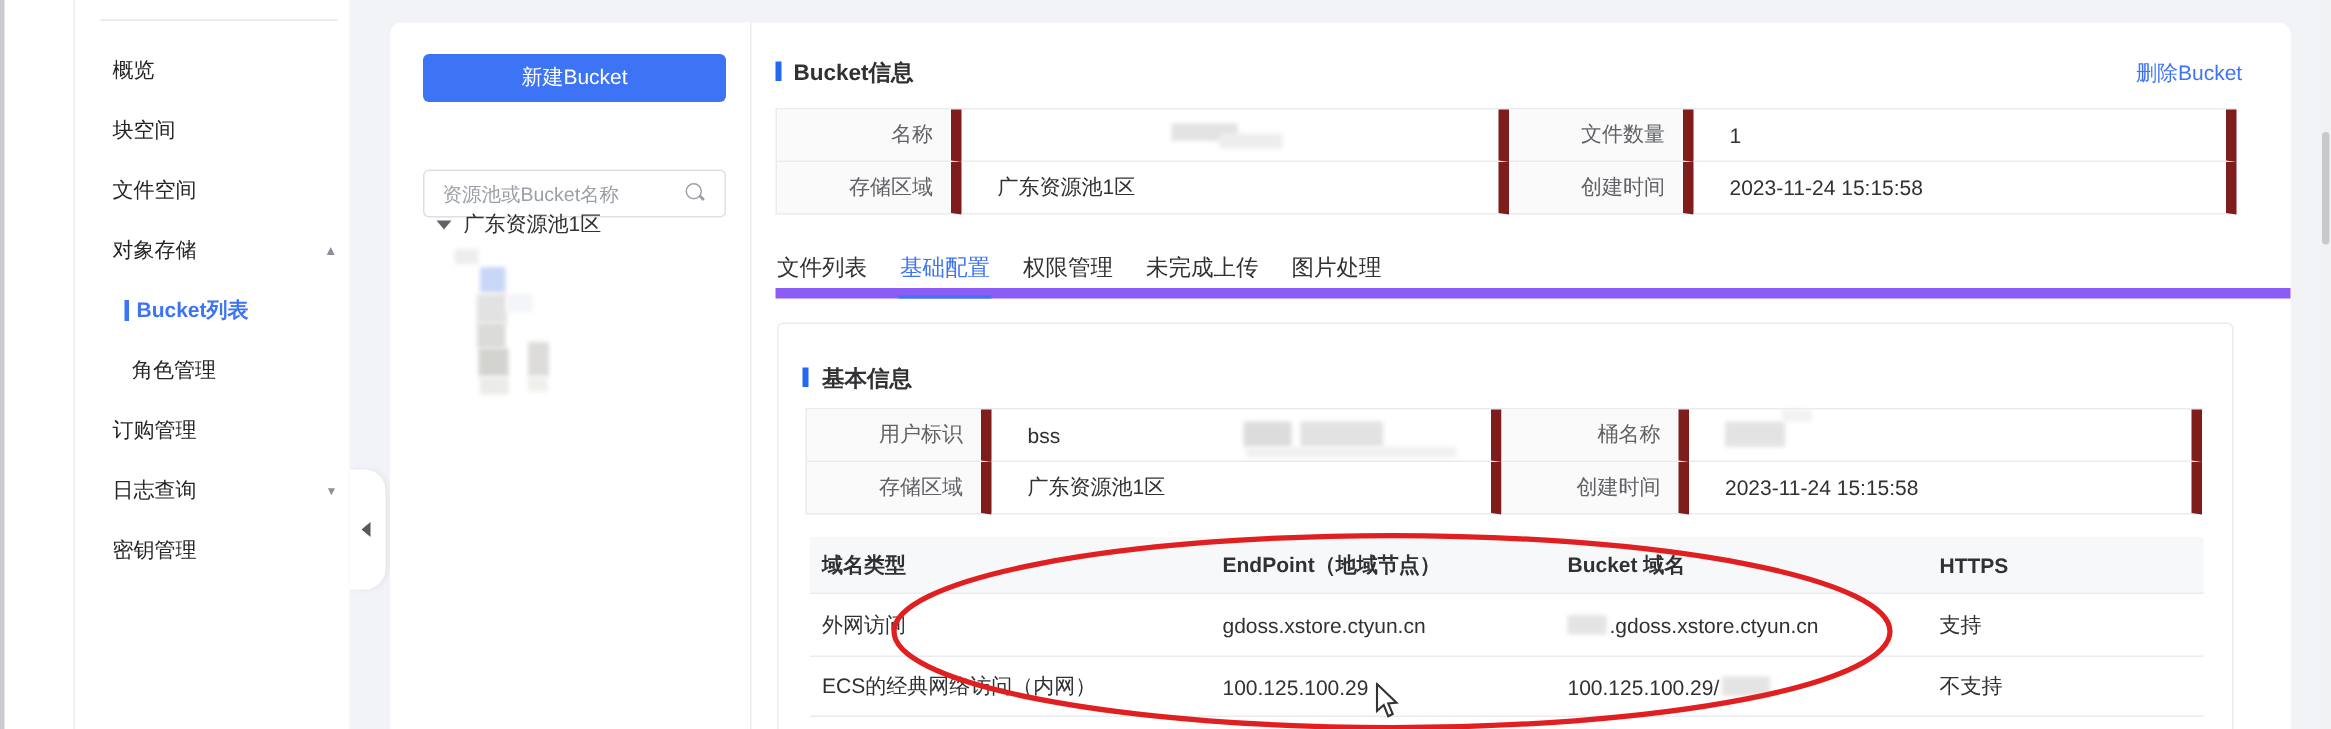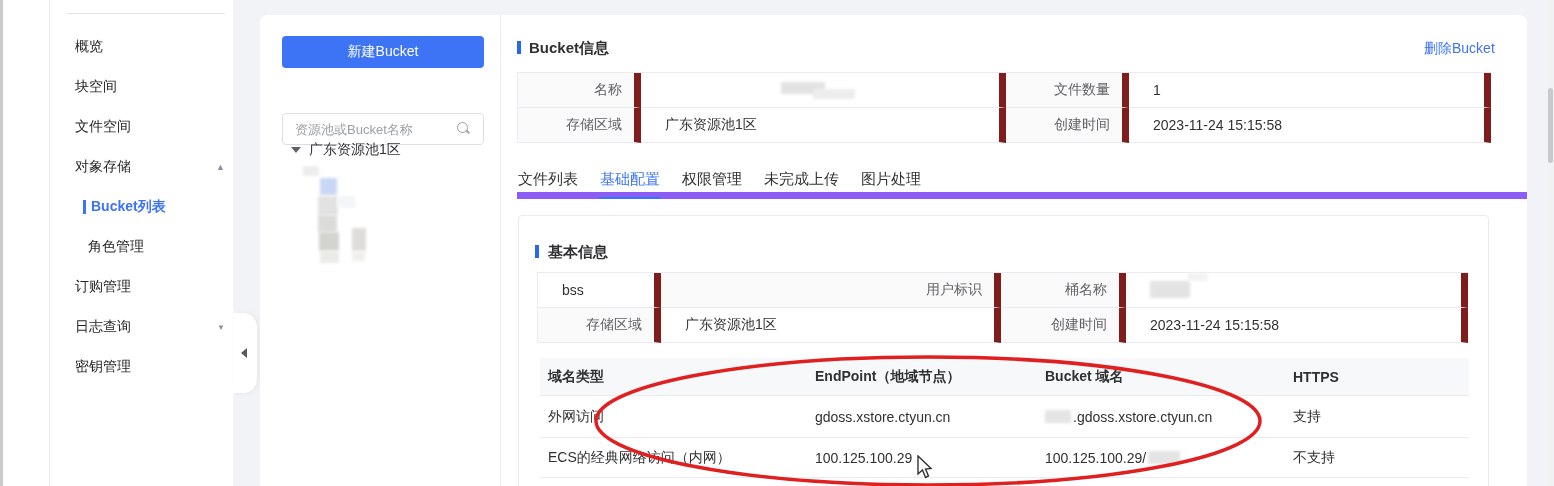--- a/index.html
+++ b/index.html
@@ -201,29 +201,29 @@
     <div class="tab">权限管理</div>
     <div class="tab">未完成上传</div>
     <div class="tab">图片处理</div>
   </div>
 
   <div class="abs card"></div>
   <div class="abs sec-bar" style="left:535px;top:245px;height:13px"></div>
   <div class="abs content-title" style="left:548px;top:243px">基本信息</div>
 
   <div class="abs kv-table" style="left:537px;top:272px;width:932px;grid-template-columns:123px 340px 125px 342px;grid-auto-rows:35px">
+    <div class="kv-cell kv-label">
+        <span>用户标识</span>
+      </div>
     <div class="kv-cell kv-value">
       <span>bss</span>
       <span class="blur-block" style="left:168px;top:8px;width:32px;height:17px;background:#dcdcdc"></span>
       <span class="blur-block" style="left:206px;top:8px;width:55px;height:17px;background:#e2e2e2"></span>
       <span class="blur-block" style="left:170px;top:25px;width:140px;height:7px;background:#f0f0f0"></span>
     </div>
-    <div class="kv-cell kv-label">
-        <span>用户标识</span>
-      </div>
     <div class="kv-cell kv-label">
         <span>桶名称</span>
       </div>
     <div class="kv-cell kv-value">
       <span class="blur-block" style="left:24px;top:8px;width:40px;height:17px;background:#e3e3e3"></span>
       <span class="blur-block" style="left:62px;top:0;width:20px;height:8px;background:#f2f2f2"></span>
     </div>
     <div class="kv-cell kv-label">
         <span>存储区域</span>
       </div>

